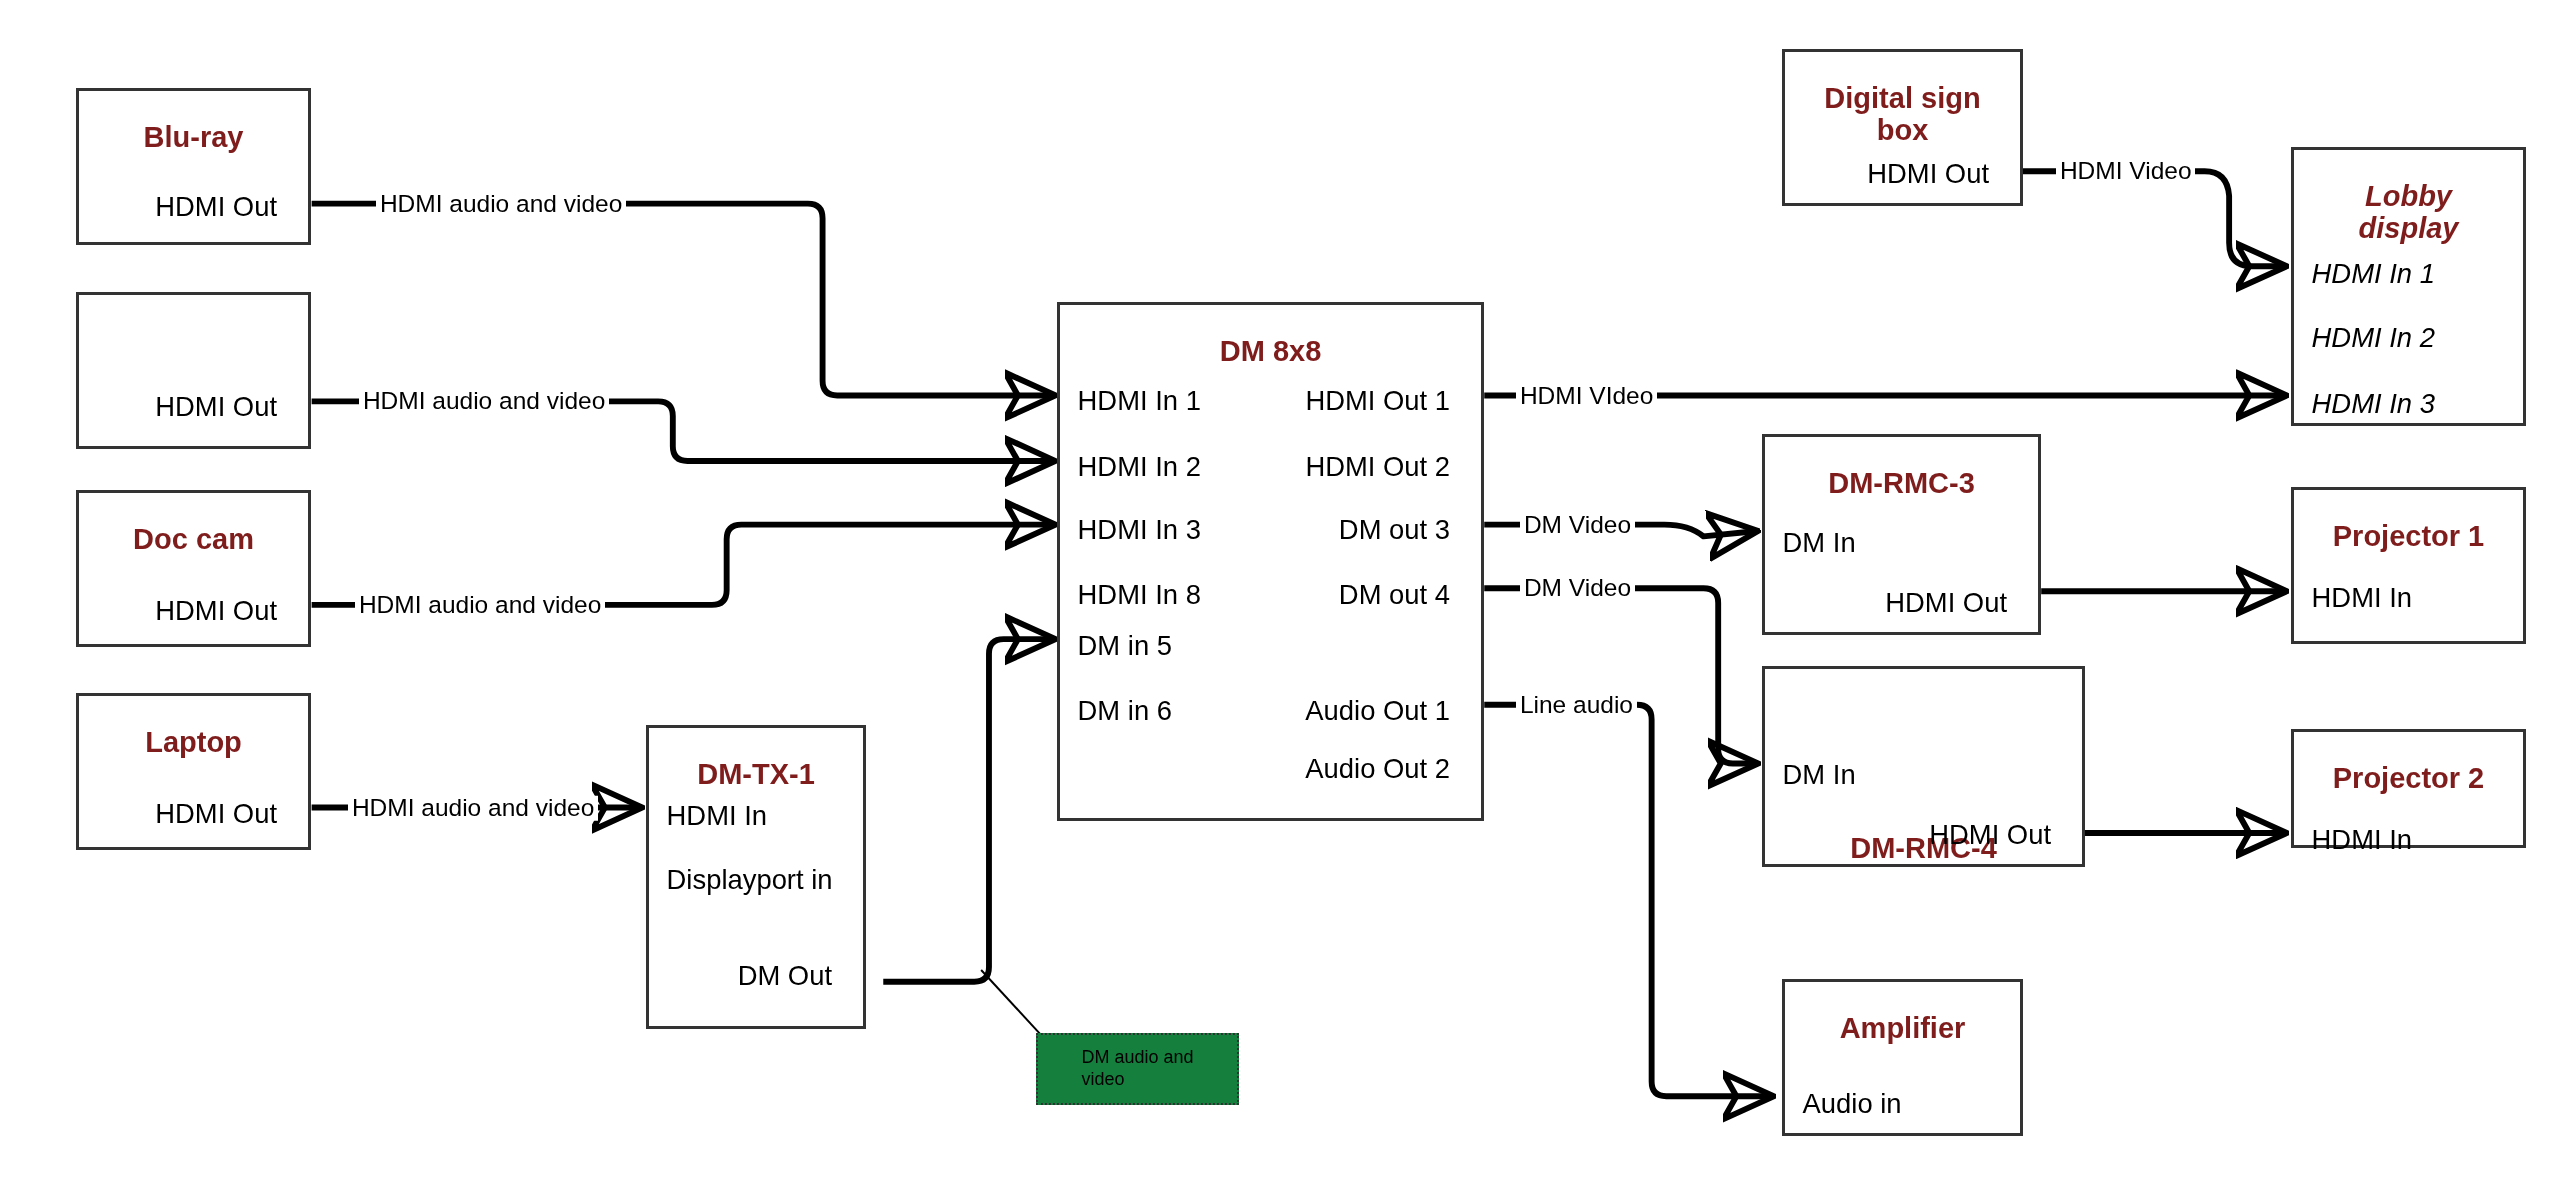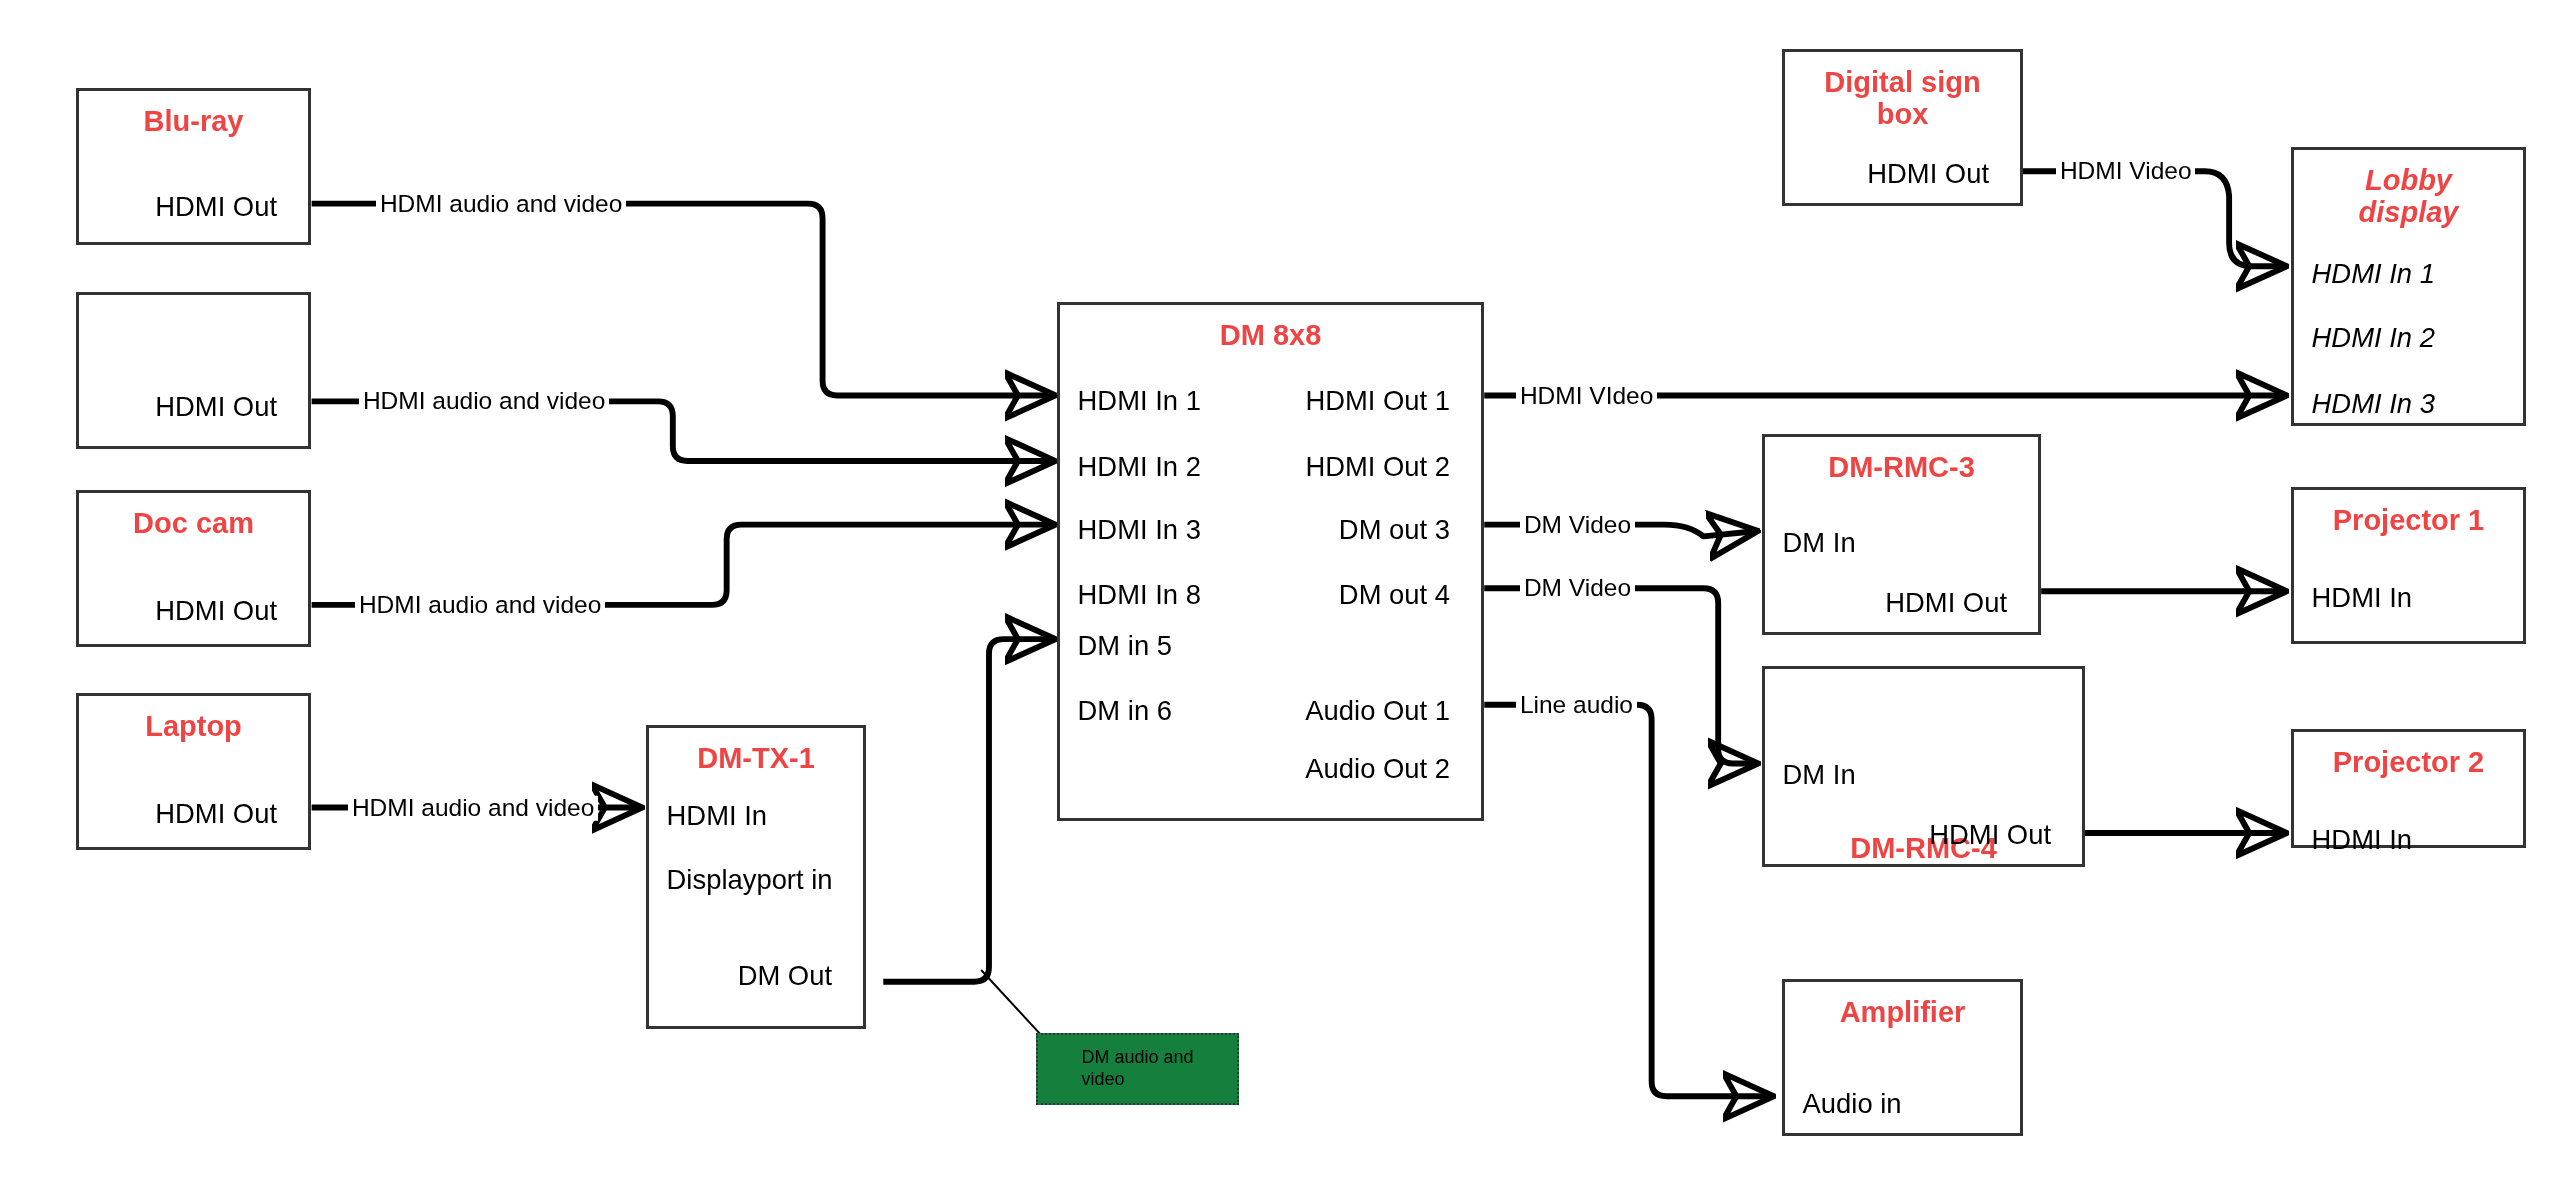--- a/index.html
+++ b/index.html
@@ -17,23 +17,23 @@
     border:3.9px solid #333333;
     background:#ffffff;
     display:flex;
     flex-direction:column;
     align-items:stretch;
   }
   .box-title{
     text-align:center;
     font-weight:bold;
     font-size:29px;
-    color:#ef4444;
+    color:#7f1d1d;
     line-height:1.12;
-    padding-top:14px;
+    padding-top:30px;
     white-space:pre-line;
   }
   .port{
     position:absolute;
     font-size:27.4px;
     color:#000;
     line-height:1;
     white-space:nowrap;
   }
   .port.left{left:17.6px;}

